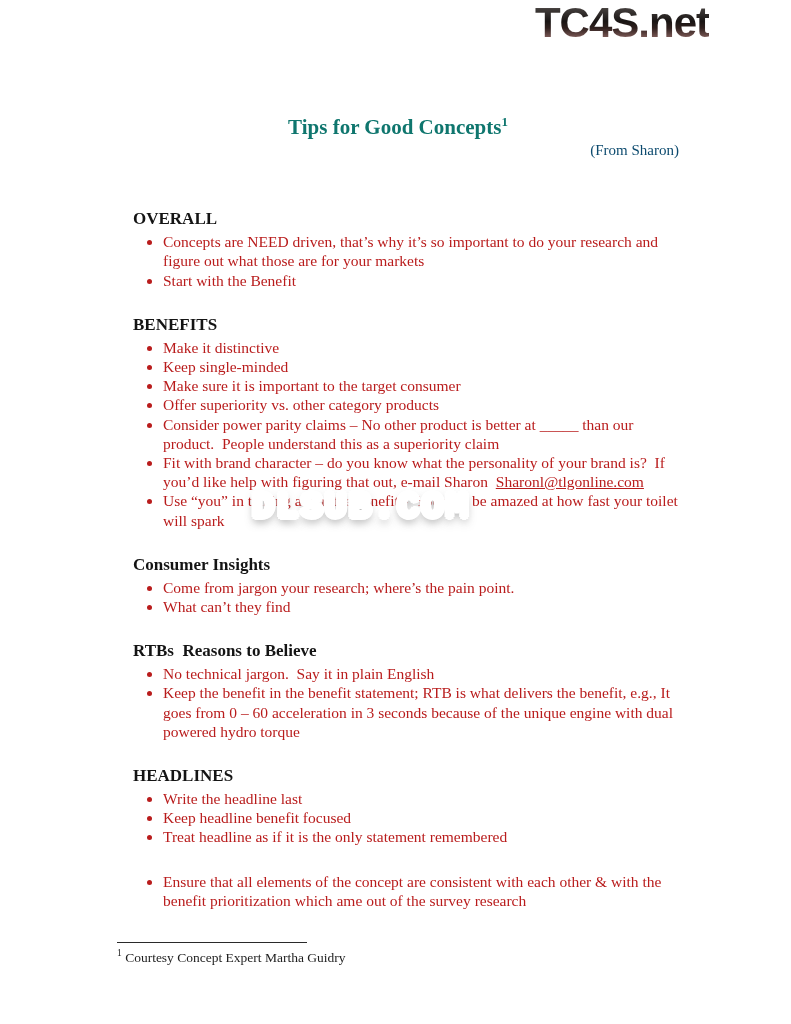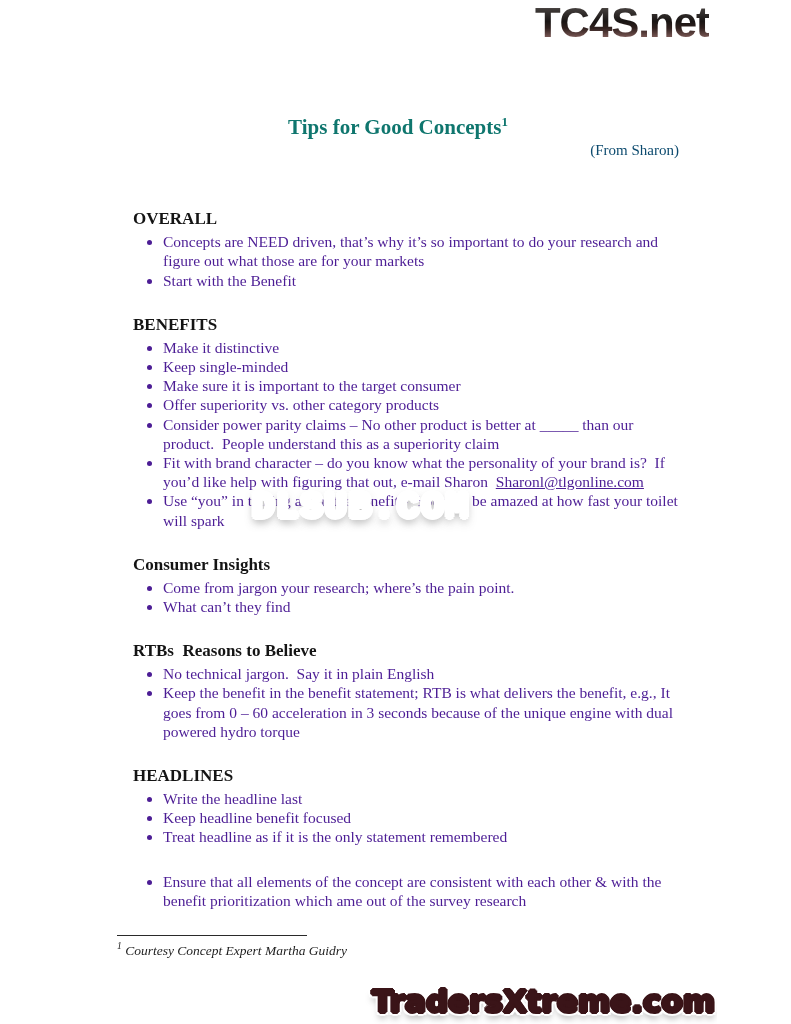--- a/index.html
+++ b/index.html
@@ -8,25 +8,25 @@
   .content{position:absolute;left:117px;top:0;width:562px;}
 
   .doc-title{margin:115px 0 0;font-size:21px;line-height:1.15;text-align:center;font-weight:bold;color:#0f766e;}
   .doc-title sup{font-size:13px;font-weight:bold;}
   .subtitle{text-align:right;font-size:15px;margin-top:3px;color:#0c4a6e;}
 
   .section{margin-top:25px;}
   .section.first{margin-top:50px;}
   .section-heading{font-size:17px;font-weight:bold;margin:0 16px 3px;color:#141414;white-space:pre-wrap;}
   ul.bullets{margin:0;padding:0 0 0 46px;list-style:disc outside;}
-  ul.bullets li{font-size:15.5px;line-height:19.2px;color:#4c1d95;}
+  ul.bullets li{font-size:15.5px;line-height:19.2px;color:#b91c1c;}
   .bullet-text{white-space:pre-wrap;}
   .email{text-decoration:underline;white-space:pre-wrap;}
 
-  .footnote-block{margin-top:25px;font-style:italic;}
+  .footnote-block{margin-top:32px;}
   .footnote-rule{width:190px;border-top:1.2px solid #2a2a2a;}
   .footnote-text{font-size:13.5px;margin-top:5px;}
   .footnote-text sup{font-size:9.5px;}
 
   
   .wm-tc4s{position:absolute;top:2px;right:8px;
     font-family:"Liberation Sans", sans-serif;font-weight:bold;font-size:42px;line-height:1;letter-spacing:-1px;
     background:linear-gradient(to bottom,#7a7472 0%,#3f3a38 18%,#191514 46%,#2f201e 62%,#7d5a57 85%,#b39391 100%);
     -webkit-background-clip:text;background-clip:text;color:transparent;}
 
@@ -116,15 +116,14 @@
 
     <div class="footnote-block">
       <div class="footnote-rule"></div>
       <div class="footnote-text"><sup>1</sup><span> Courtesy Concept Expert Martha Guidry</span></div>
     </div>
 
   </div>
 
   <div class="wm-dlsub">DLSUB.COM</div>
 
-  <div class="wm-traders">TradersXtreme.com</div>
 
 </div>
 
 </body></html>

